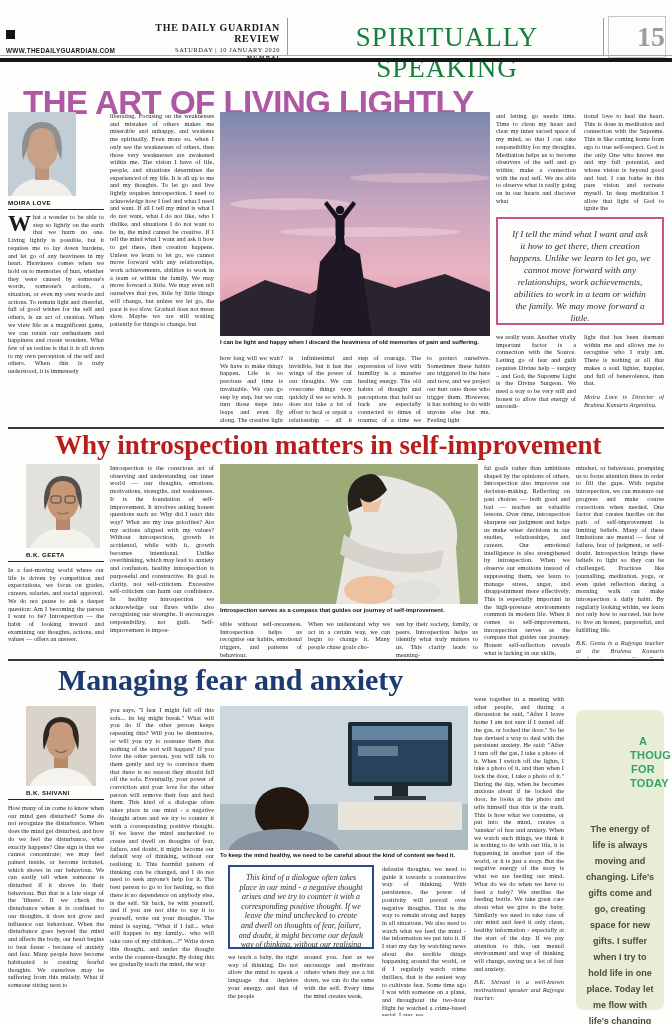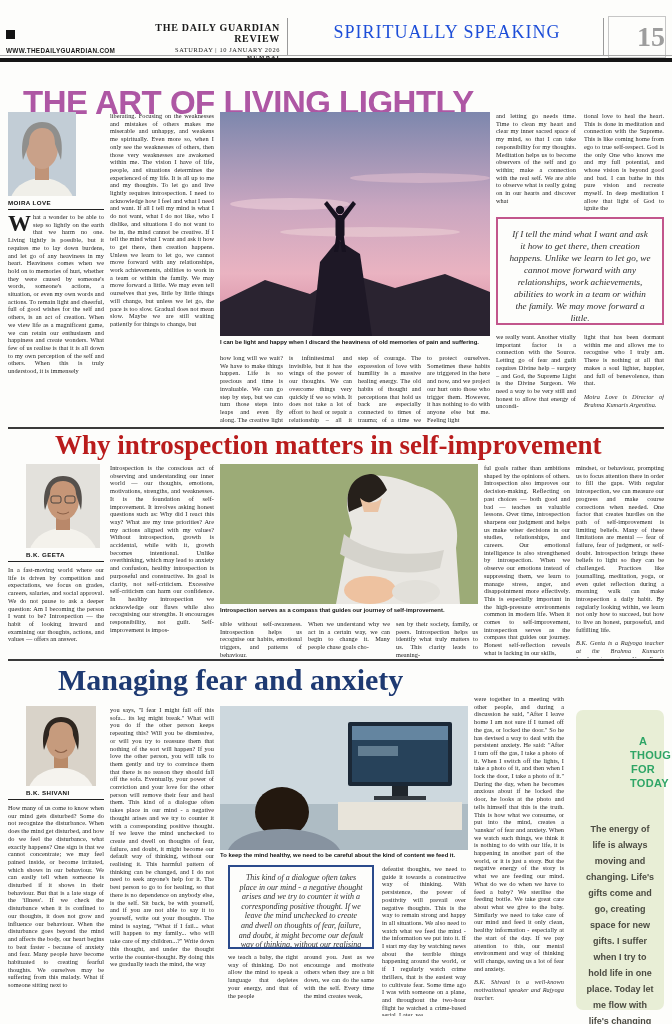--- a/index.html
+++ b/index.html
@@ -14,21 +14,21 @@
   .photo svg{display:block;width:100%;height:100%;}
 
   
   .logo-mark{position:absolute;left:6px;top:30px;width:9px;height:9px;background:#131313;}
   .website{position:absolute;left:6px;top:47px;font-family:"Liberation Sans",sans-serif;font-weight:bold;font-size:6.4px;letter-spacing:.3px;color:#1a1a1a;}
   .pubinfo{position:absolute;left:110px;top:22px;width:170px;text-align:right;color:#1a1a1a;}
   .pub-name{font-weight:bold;font-size:10px;letter-spacing:.7px;}
   .pub-date{font-size:6.4px;letter-spacing:.6px;margin-top:1.5px;}
   .pub-city{font-weight:bold;font-size:6px;letter-spacing:1.2px;margin-top:1.5px;}
   .vrule{position:absolute;width:1px;background:#9a9a9a;}
-  .section-title{position:absolute;left:294px;top:22px;width:306px;text-align:center;font-size:18px;letter-spacing:1px;color:#1d4ed8;font-family:"Liberation Serif",serif;}
+  .section-title{position:absolute;left:294px;top:22px;width:306px;text-align:center;font-size:27px;letter-spacing:1px;color:#15803d;font-family:"Liberation Serif",serif;}
   .pagenum-box{position:absolute;left:608px;top:16px;width:56px;height:40px;border:1px solid #c6c6c6;display:flex;align-items:center;justify-content:flex-end;}
   .pagenum{font-size:28px;font-weight:bold;color:#9d9d9d;font-family:"Liberation Serif",serif;}
   .rule-thin{position:absolute;left:0;top:55px;width:672px;height:1px;background:#a8a8a8;}
   .rule-thick{position:absolute;left:0;top:58px;width:672px;height:4px;background:#161616;}
   .divider{position:absolute;left:8px;width:656px;height:2px;background:#3a3a3a;}
 
   
   .a1-title{position:absolute;left:7px;top:68px;font-family:"Liberation Sans",sans-serif;font-weight:bold;font-size:33px;letter-spacing:-.5px;color:#ae57a4;}
   .a2-title{position:absolute;left:55px;top:430px;font-family:"Liberation Serif",serif;font-size:27px;color:#b91c1c;}
   .a3-title{position:absolute;left:55px;top:660px;font-family:"Liberation Serif",serif;font-weight:bold;font-size:30px;color:#1e3a72;}

